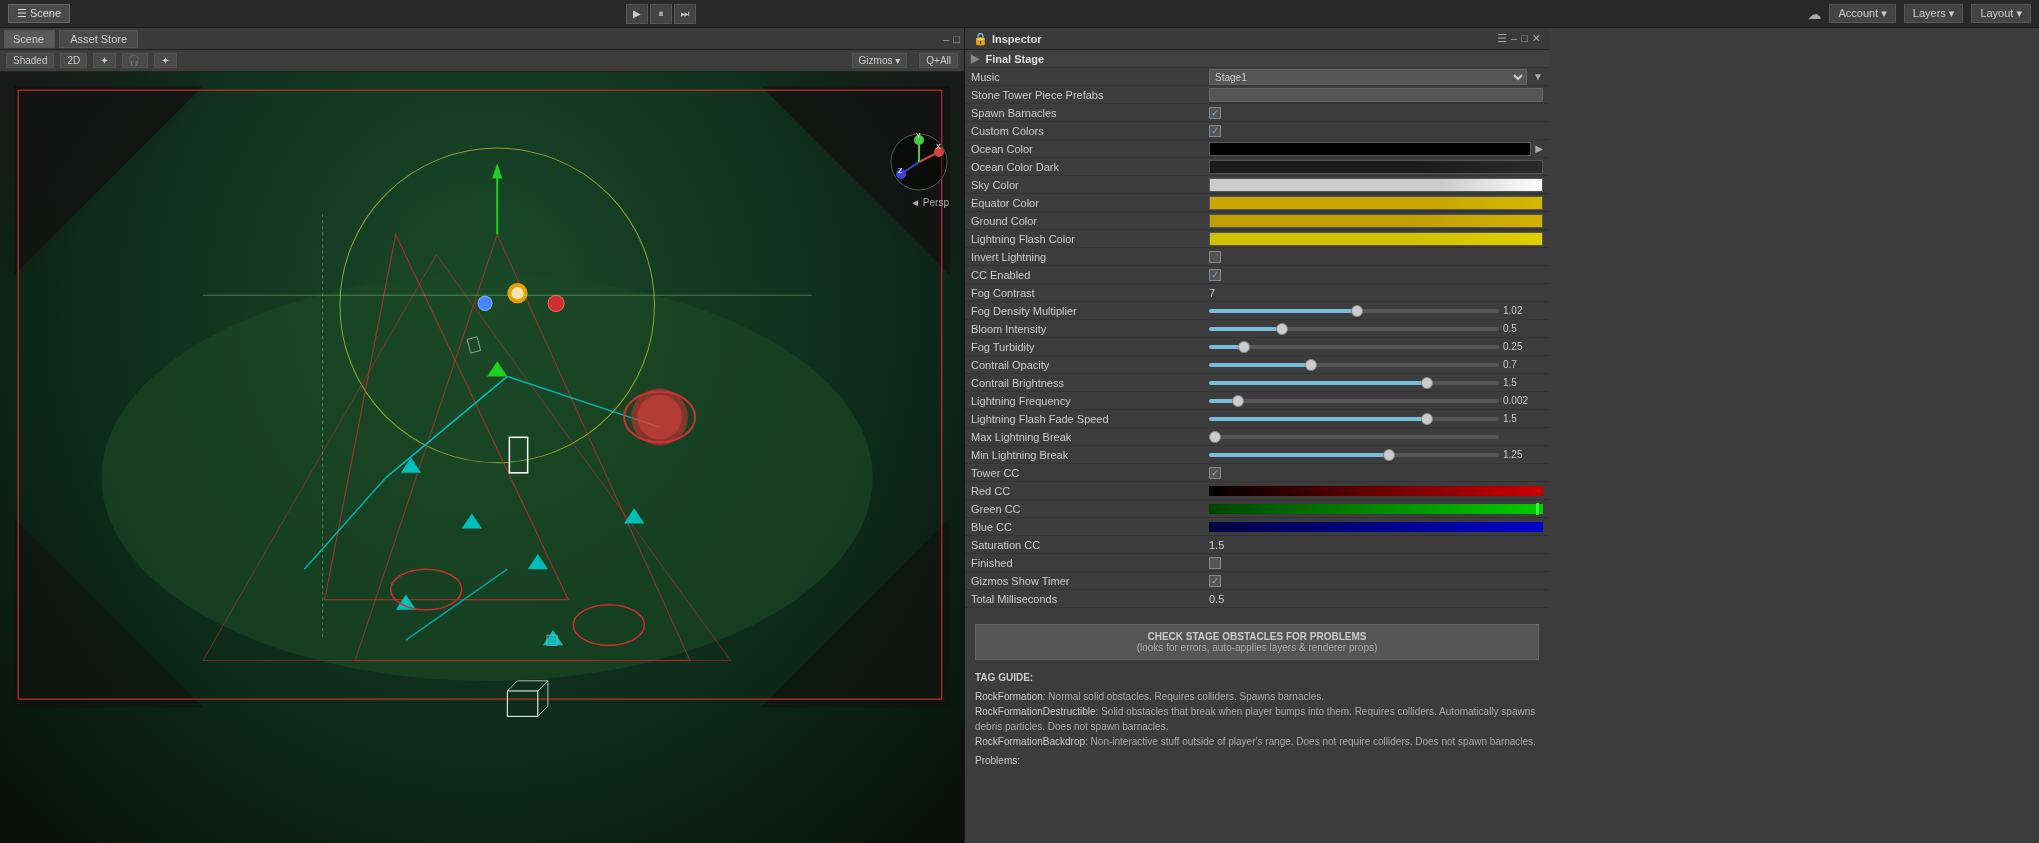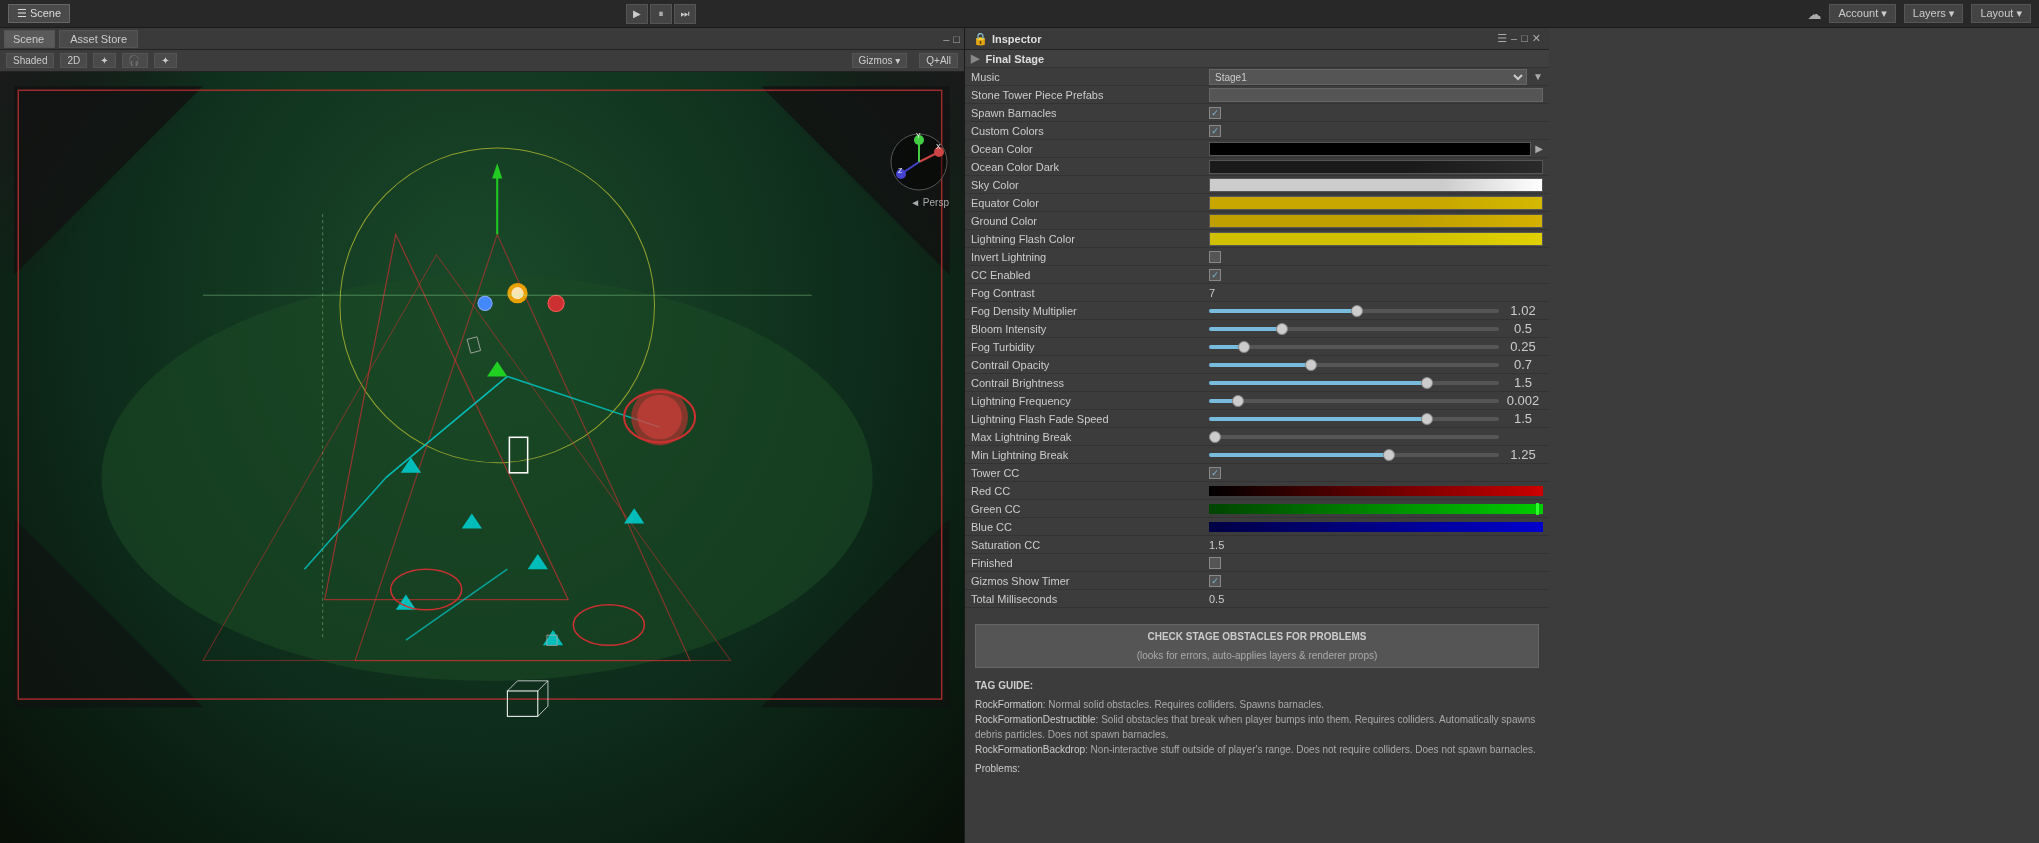--- a/index.html
+++ b/index.html
@@ -248,23 +248,23 @@
       position: absolute;
       top: -4px;
       width: 12px; height: 12px;
       background: #ccc;
       border-radius: 50%;
       border: 1px solid #888;
       cursor: pointer;
     }
     .slider-val {
       width: 40px;
-      font-size: 13px;
-      color: #ccc;
-      text-align: center;
+      font-size: 10px;
+      color: #ccc;
+      text-align: left;
     }
 
     
     .check-button {
       margin: 8px 10px 4px;
       background: #555;
       border: 1px solid #666;
       color: #ccc;
       font-size: 10px;
       padding: 6px 4px;
@@ -738,21 +738,21 @@
         <div class="insp-label">Total Milliseconds</div>
         <div class="insp-value">
           <span style="color:#ccc;font-size:11px;">0.5</span>
         </div>
       </div>
 
       <div style="height:8px;"></div>
 
       <div class="check-button">
         <div style="font-weight:bold;">CHECK STAGE OBSTACLES FOR PROBLEMS</div>
-        <div style="color:#aaa;font-size:10px;margin-top:8px;">(looks for errors, auto-applies layers &amp; renderer props)</div>
+        <div style="color:#aaa;font-size:10px;margin-top:0;">(looks for errors, auto-applies layers &amp; renderer props)</div>
       </div>
 
       <div class="tag-guide">
         <div class="tag-guide-title">TAG GUIDE:</div>
         <div>
           <span class="tag-name">RockFormation</span><span>: Normal solid obstacles. Requires colliders. Spawns barnacles.</span>
         </div>
         <div>
           <span class="tag-name">RockFormationDestructible</span><span>: Solid obstacles that break when player bumps into them. Requires colliders. Automatically spawns debris particles. Does not spawn barnacles.</span>
         </div>

